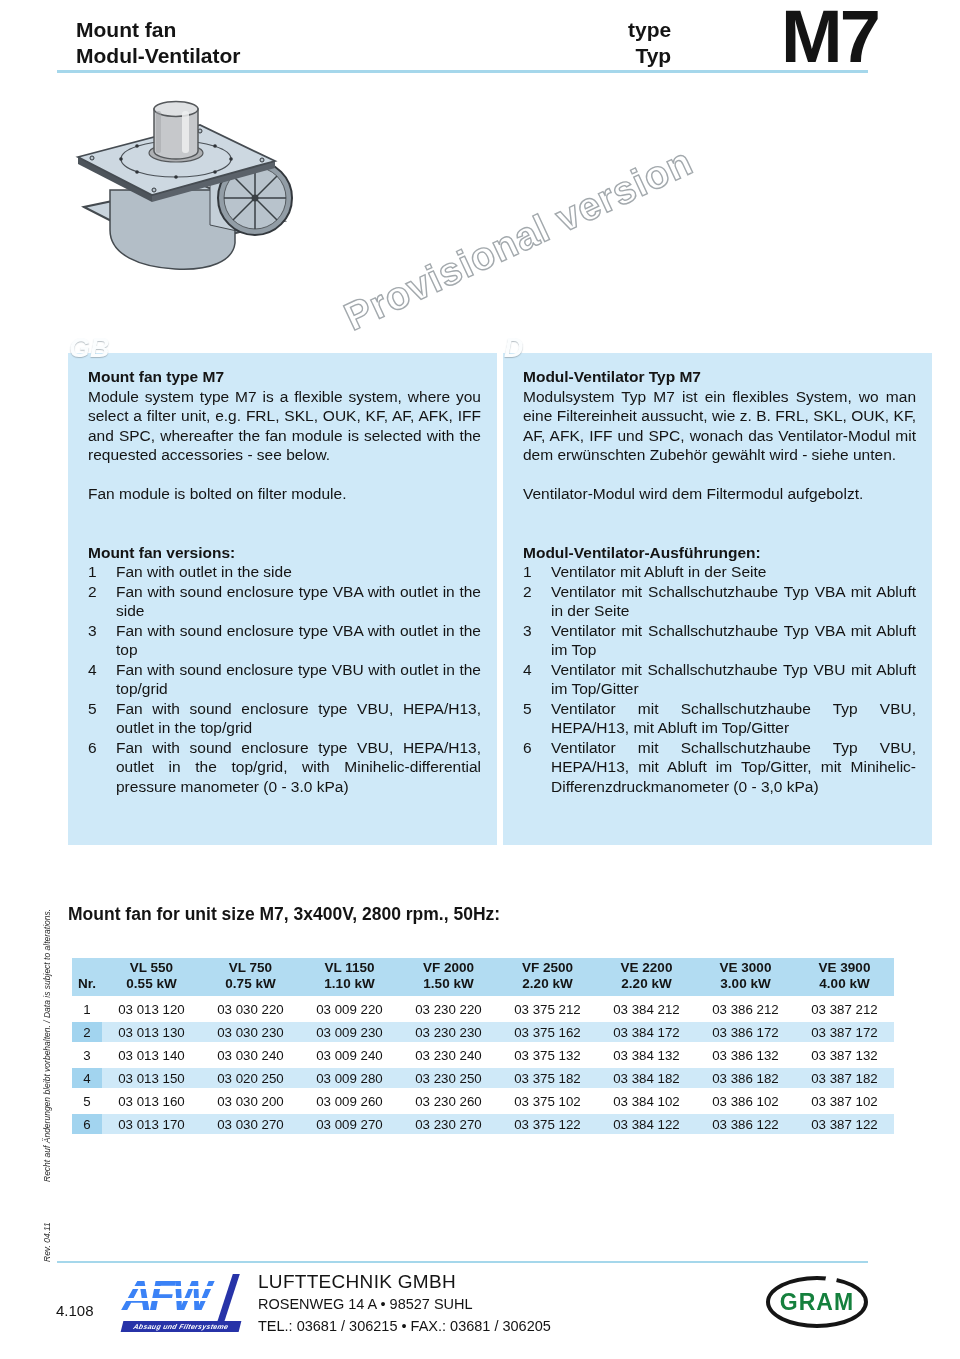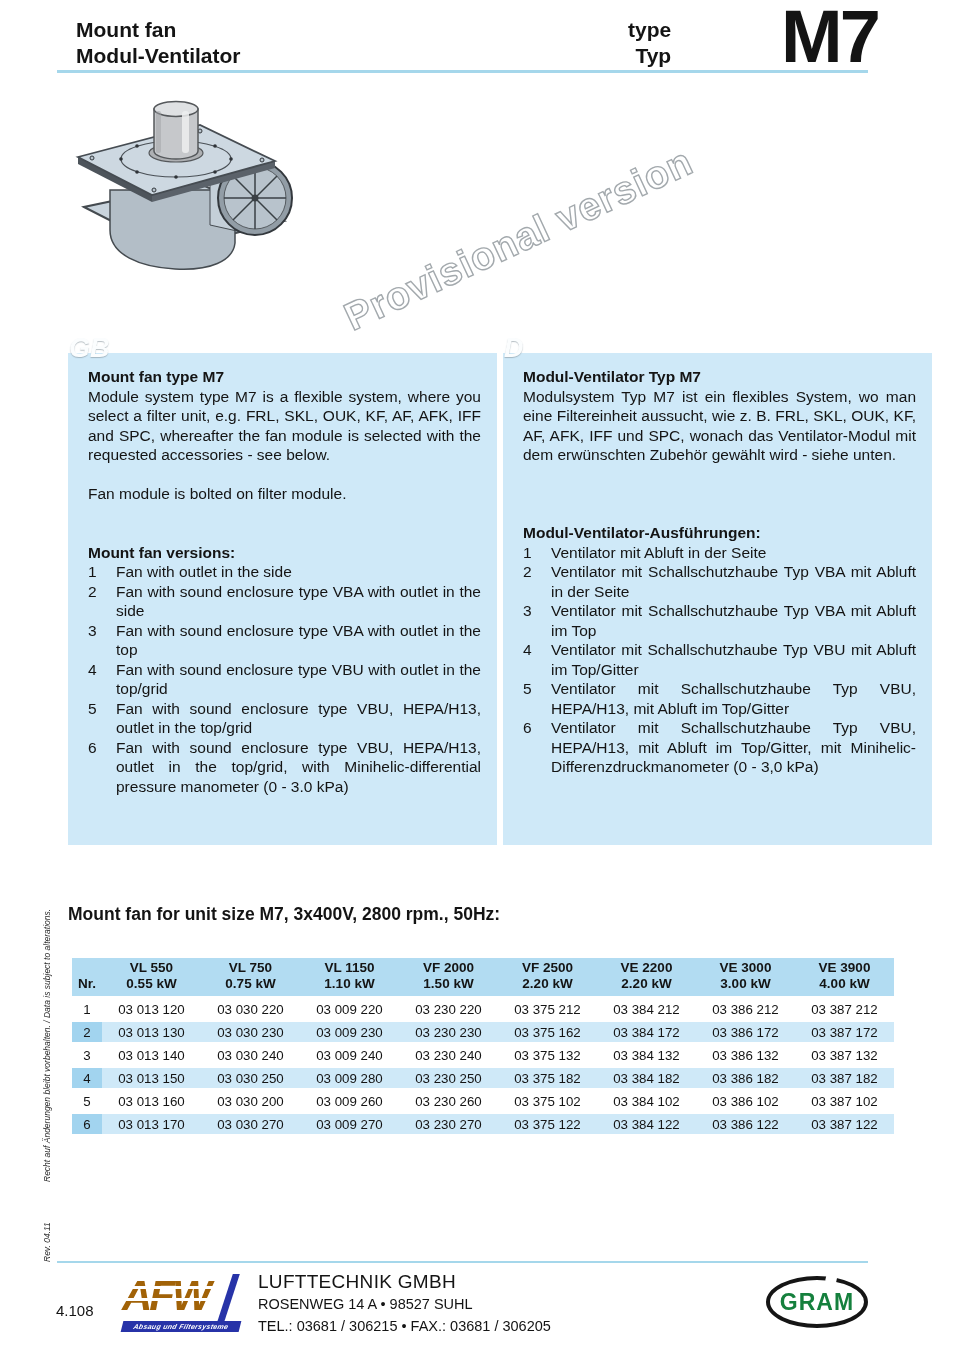--- a/index.html
+++ b/index.html
@@ -53,21 +53,21 @@
   .vnote{position:absolute;left:42px;top:1182px;transform:rotate(-90deg);transform-origin:0 0;
          font-size:8.5px;font-style:italic;white-space:nowrap;color:#2a2a2a;}
   .vrev{position:absolute;left:42px;top:1262px;transform:rotate(-90deg);transform-origin:0 0;
         font-size:8.5px;font-style:italic;white-space:nowrap;color:#2a2a2a;}
 
   
   .ftr-rule{position:absolute;left:57px;top:1261px;width:811px;height:2px;background:#a5d7eb;}
   .ftr-page{position:absolute;left:56px;top:1302px;font-size:15px;}
   .afw{position:absolute;left:122px;top:1274px;width:132px;height:64px;}
   .afw-text{position:absolute;left:0;top:0;font-size:42px;line-height:44px;font-weight:bold;font-style:italic;
-            letter-spacing:-3px;color:#a16207;}
+            letter-spacing:-3px;color:#3b82f6;}
   .afw-slash{position:absolute;left:103px;top:0px;width:7px;height:48px;background:#2733a8;transform:skewX(-18deg);}
   .afw-stripe{position:absolute;left:2px;width:98px;height:3px;background:#fff;transform:skewX(-18deg);}
   .afw-bar{position:absolute;left:0;top:47px;width:118px;height:11px;background:#2733a8;transform:skewX(-14deg);
            color:#fff;font-size:7px;font-style:italic;font-weight:bold;text-align:center;line-height:11px;
            letter-spacing:.3px;overflow:hidden;}
   .company{position:absolute;left:258px;top:1270px;}
   .company .name{font-size:19px;line-height:23px;letter-spacing:.3px;}
   .company .addr,.company .tel{font-size:14.5px;line-height:22px;}
   .gram{position:absolute;left:766px;top:1276px;width:94px;height:44px;border:4px solid #151515;border-radius:50%;
         display:flex;align-items:center;justify-content:center;
@@ -163,20 +163,21 @@
         <span class="num">6</span>
         <span class="txt">Fan with sound enclosure type VBU, HEPA/H13, outlet in the top/grid, with Minihelic-differential pressure manometer (0 - 3.0 kPa)</span>
       </div>
   </div>
 
   <div class="info-box box-de">
     <div class="lang-label">D</div>
     <div class="info-heading">Modul-Ventilator Typ M7</div>
     <div>Modulsystem Typ M7 ist ein flexibles System, wo man eine Filtereinheit aussucht, wie z. B. FRL, SKL, OUK, KF, AF, AFK, IFF und SPC, wonach das Ventilator-Modul mit dem erwünschten Zubehör gewählt wird - siehe unten.</div>
     <div class="gap1"></div>
+    <div>Ventilator-Modul wird dem Filtermodul aufgebolzt.</div>
     <div class="gap2"></div>
     <div class="info-heading">Modul-Ventilator-Ausführungen:</div>
     <div class="vlist-item">
         <span class="num">1</span>
         <span class="txt">Ventilator mit Abluft in der Seite</span>
       </div>
     <div class="vlist-item">
         <span class="num">2</span>
         <span class="txt">Ventilator mit Schallschutzhaube Typ VBA mit Abluft in der Seite</span>
       </div>
@@ -264,21 +265,21 @@
       <div class="c">03 009 240</div>
       <div class="c">03 230 240</div>
       <div class="c">03 375 132</div>
       <div class="c">03 384 132</div>
       <div class="c">03 386 132</div>
       <div class="c">03 387 132</div>
     </div>
     <div class="tbl-row even">
       <div class="c-nr">4</div>
       <div class="c">03 013 150</div>
-      <div class="c">03 030 250</div>
+      <div class="c">03 020 250</div>
       <div class="c">03 009 280</div>
       <div class="c">03 230 250</div>
       <div class="c">03 375 182</div>
       <div class="c">03 384 182</div>
       <div class="c">03 386 182</div>
       <div class="c">03 387 182</div>
     </div>
     <div class="tbl-row">
       <div class="c-nr">5</div>
       <div class="c">03 013 160</div>

